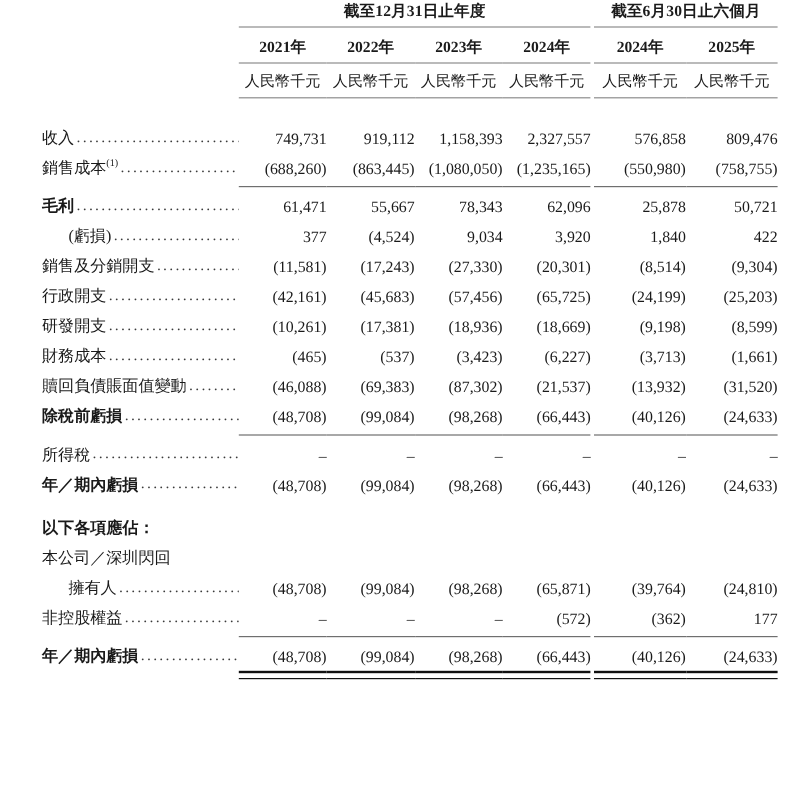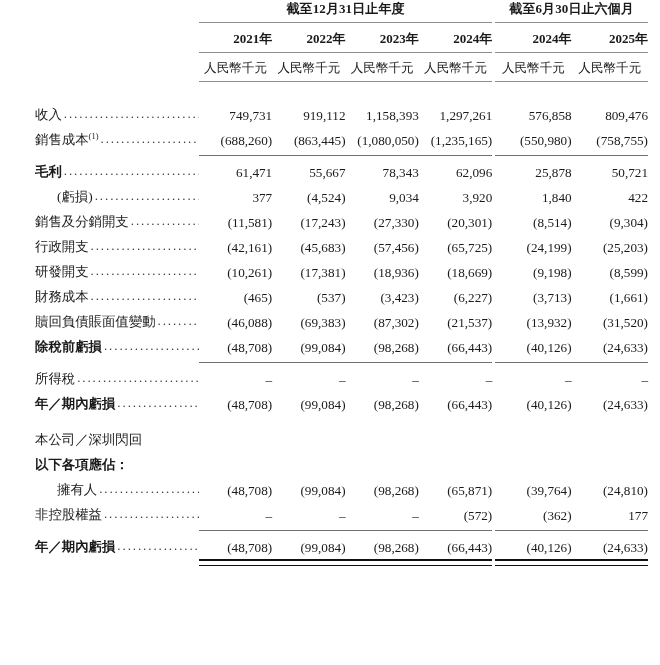--- a/index.html
+++ b/index.html
@@ -64,21 +64,21 @@
   .rule-line {
     height: 1px;
     background: #8d8d8d;
     width: 100%;
     font-size: 0;
     line-height: 0;
   }
 
   
   .yr-head {
-    text-align: right;
+    text-align: center;
     font-weight: bold;
     font-size: 13px;
     padding: 7px 0 4px 0;
     white-space: nowrap;
   }
   .cur-head {
     text-align: center;
     font-size: 12.6px;
     padding: 7px 0 4px 0;
     white-space: nowrap;
@@ -271,21 +271,21 @@
   <tr class="data">
     <td class="label">
       <span class="lab-inner">
         <span class="lab-txt">收入</span>
         <span class="leader">................................................</span>
       </span>
     </td>
     <td class="num">749,731</td>
     <td class="num">919,112</td>
     <td class="num">1,158,393</td>
-    <td class="num">1,297,261</td>
+    <td class="num">2,327,557</td>
     <td></td>
     <td class="num">576,858</td>
     <td class="num">809,476</td>
   </tr>
 
   <tr class="data">
     <td class="label">
       <span class="lab-inner">
         <span class="lab-txt"><span>銷售成本</span><sup class="note">(1)</sup></span>
         <span class="leader">................................................</span>
@@ -505,39 +505,39 @@
     <td></td>
     <td class="num">(40,126)</td>
     <td class="num">(24,633)</td>
   </tr>
 
   <tr class="spacer">
           <td colspan="8"></td>
         </tr>
 
   <tr class="data">
+    <td class="label bold noleader">
+      <span class="lab-inner">
+        <span class="lab-txt">以下各項應佔：</span>
+
+      </span>
+    </td>
+    <td class="num"></td>
+    <td class="num"></td>
+    <td class="num"></td>
+    <td class="num"></td>
+    <td></td>
+    <td class="num"></td>
+    <td class="num"></td>
+  </tr>
+
+  <tr class="data">
     <td class="label noleader">
       <span class="lab-inner">
         <span class="lab-txt">本公司／深圳閃回</span>
-
-      </span>
-    </td>
-    <td class="num"></td>
-    <td class="num"></td>
-    <td class="num"></td>
-    <td class="num"></td>
-    <td></td>
-    <td class="num"></td>
-    <td class="num"></td>
-  </tr>
-
-  <tr class="data">
-    <td class="label bold noleader">
-      <span class="lab-inner">
-        <span class="lab-txt">以下各項應佔：</span>
 
       </span>
     </td>
     <td class="num"></td>
     <td class="num"></td>
     <td class="num"></td>
     <td class="num"></td>
     <td></td>
     <td class="num"></td>
     <td class="num"></td>

